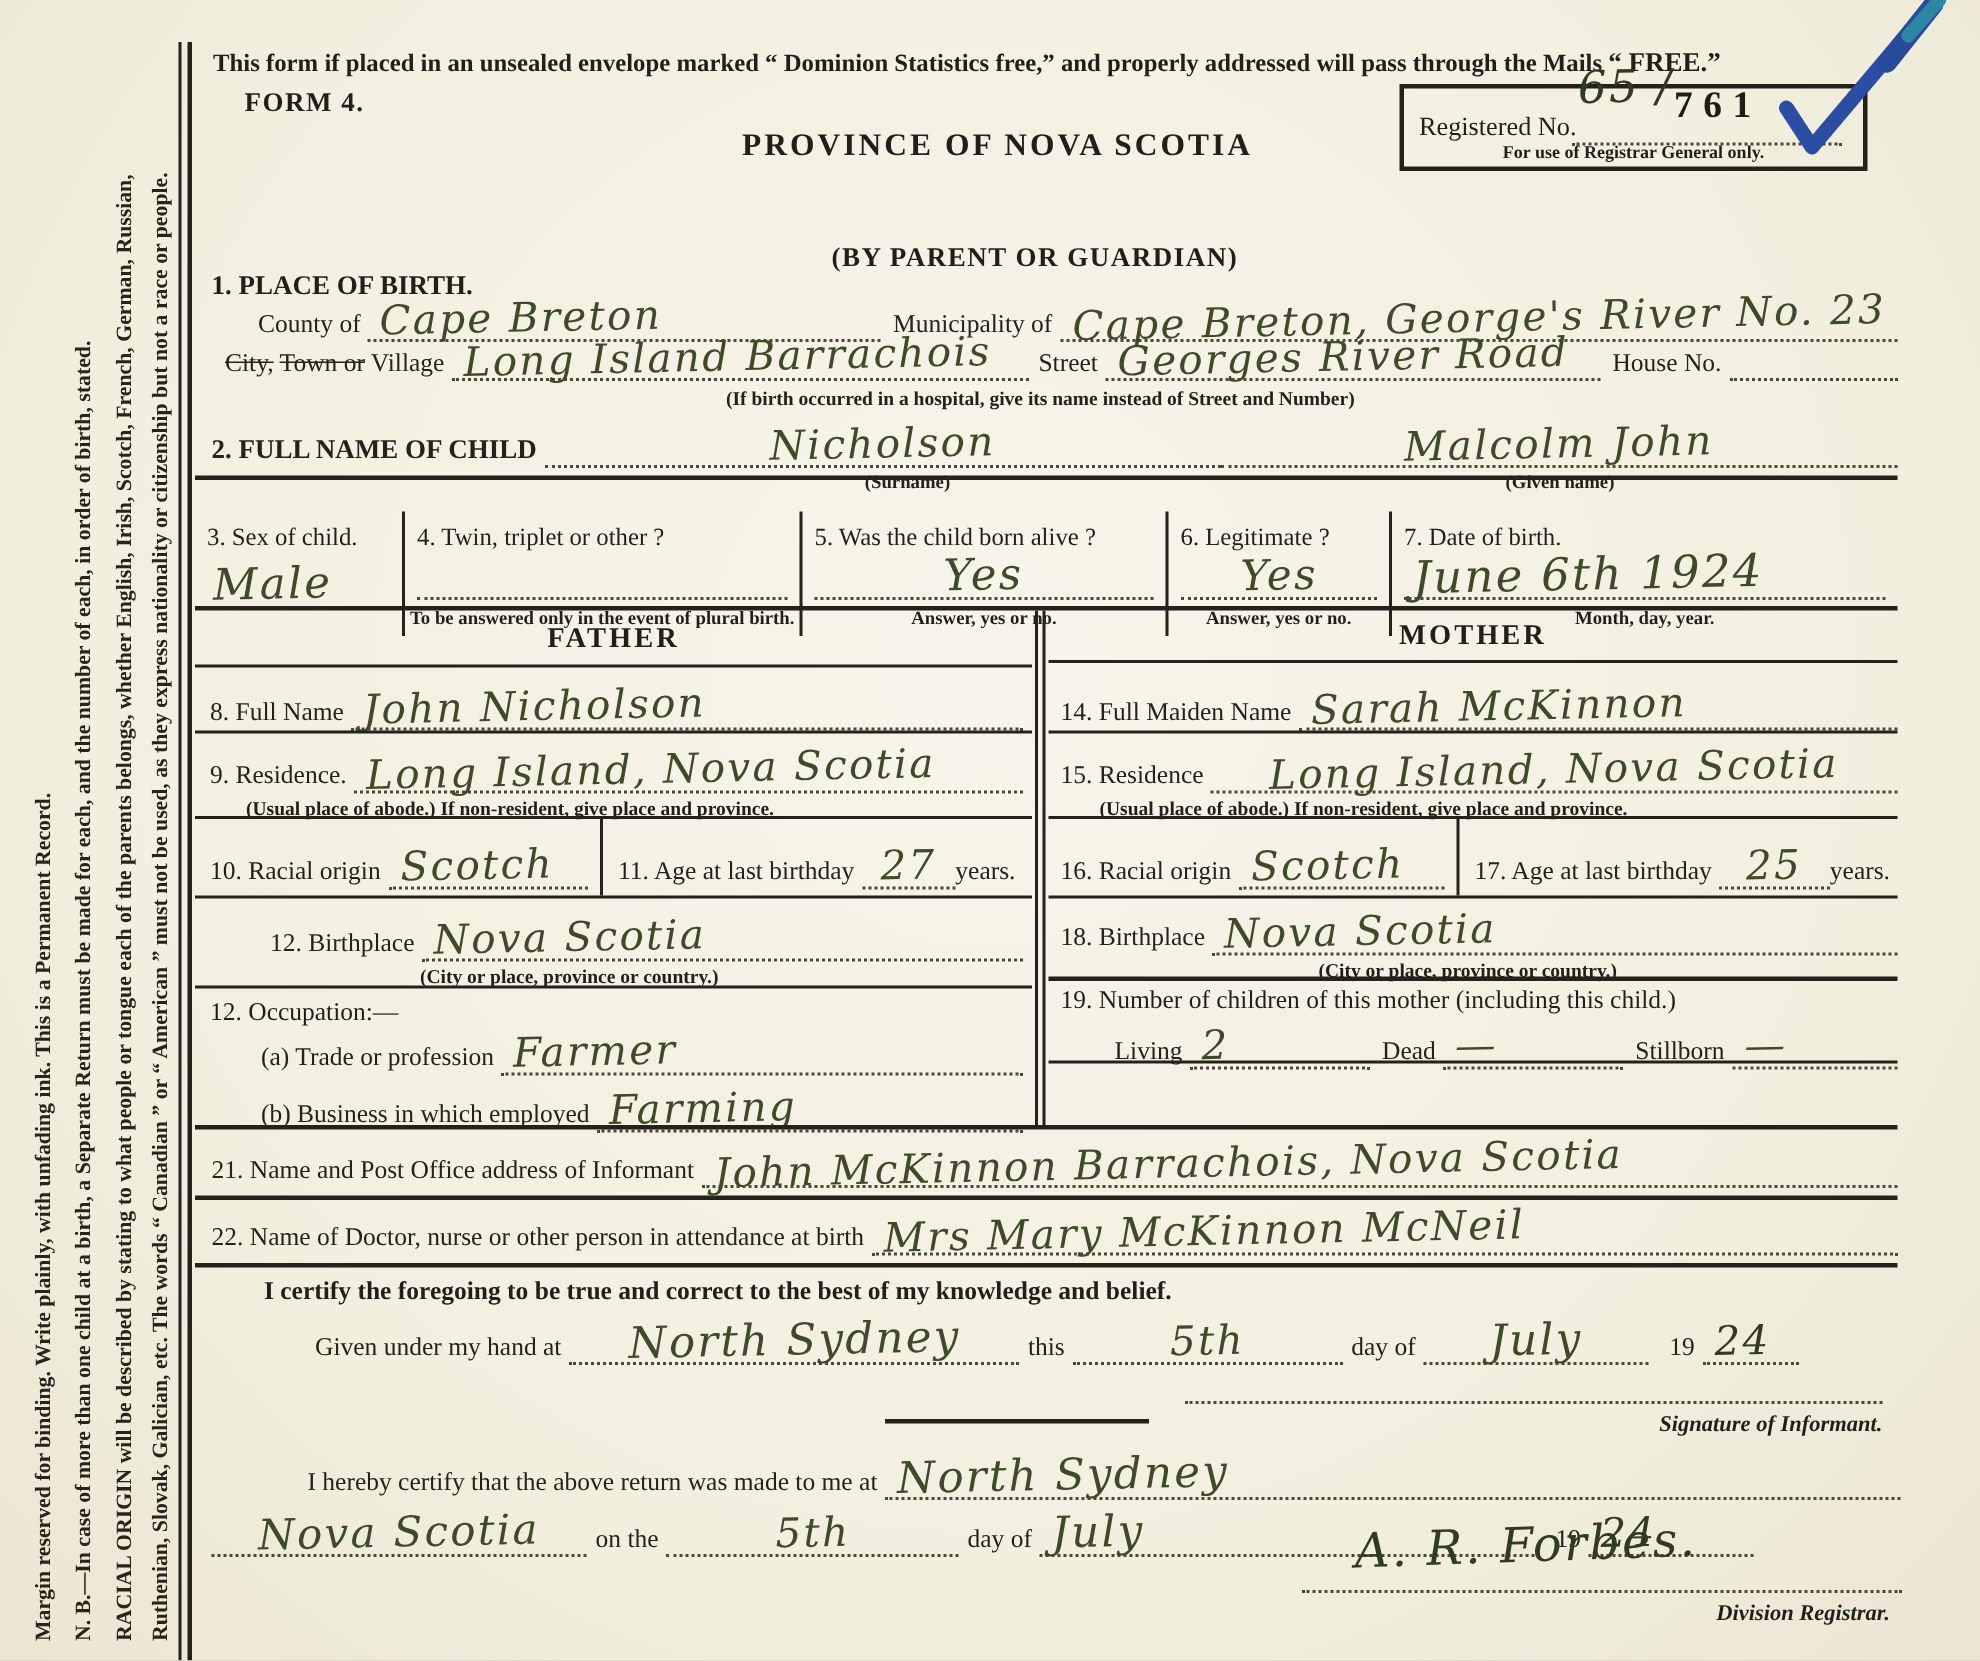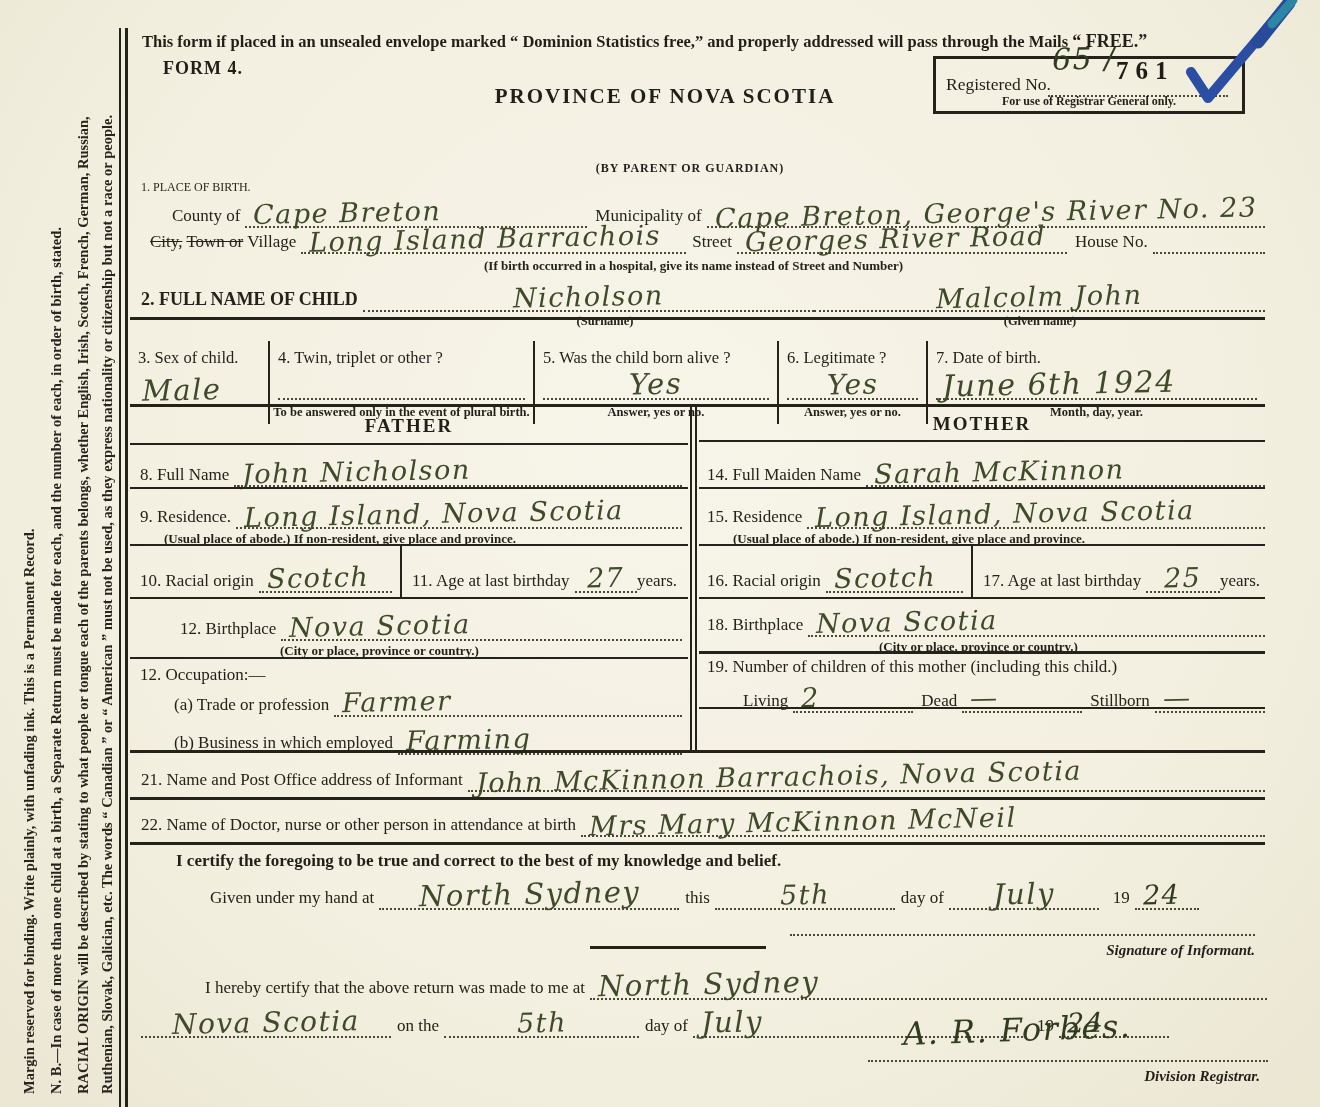--- a/index.html
+++ b/index.html
@@ -75,23 +75,23 @@
 
   <svg class="abs" style="left:0;top:0;pointer-events:none;" width="1320" height="260">
     <path d="M1191 72 L1208 98 L1284 8" fill="none" stroke="#2b4da3" stroke-width="10" stroke-linecap="round" stroke-linejoin="round"></path>
     <path d="M1258 42 L1289 3" fill="none" stroke="#274a9b" stroke-width="13" stroke-linecap="round"></path>
     <path d="M1272 24 L1293 0" fill="none" stroke="#2e86a5" stroke-width="9" stroke-linecap="round"></path>
   </svg>
 
   <div class="abs" style="left:410px;top:84px;width:510px;text-align:center;font-weight:bold;font-size:21px;letter-spacing:2px;">PROVINCE OF NOVA SCOTIA</div>
 
 
-  <div class="abs" style="left:160px;top:161px;width:1060px;text-align:center;font-weight:bold;font-size:12px;letter-spacing:1px;">(BY PARENT OR GUARDIAN)</div>
-
-  <div class="abs" style="left:141px;top:180px;font-weight:normal;font-size:12px;">1. PLACE OF BIRTH.</div>
+  <div class="abs" style="left:160px;top:161px;width:1060px;text-align:center;font-weight:bold;font-size:18px;letter-spacing:1px;">(BY PARENT OR GUARDIAN)</div>
+
+  <div class="abs" style="left:141px;top:180px;font-weight:bold;font-size:18px;">1. PLACE OF BIRTH.</div>
 
   <div class="frow" style="left:172px;top:190px;width:1093px;height:38px;">
     <span class="lbl">County of</span>
     <span class="ent" style="width:360px;"><span class="hw">Cape Breton</span></span>
     <span class="lbl" style="padding-left:8px;">Municipality of</span>
     <span class="ent grow"><span class="hw">Cape Breton, George's River No. 23</span></span>
   </div>
 
   <div class="frow" style="left:150px;top:219px;width:1115px;height:35px;">
     <span class="lbl"><span class="strike">City,</span> <span class="strike">Town or</span> <span>Village</span></span>
@@ -194,21 +194,21 @@
   <div class="vline" style="left:695px;top:407px;width:2px;height:343px;"></div>
 
   <div class="col" style="left:699px;top:407px;width:566px;height:343px;">
     <div class="colhead" style="top:6px;">MOTHER</div>
     <div class="hline" style="left:0;top:33px;width:566px;height:2px;"></div>
     <div class="frow" style="left:8px;top:42px;right:0;height:38px;">
       <span class="lbl">14. Full Maiden Name</span>
       <span class="ent grow"><span class="hw">Sarah McKinnon</span></span>
     </div>
     <div class="hline" style="left:0;top:80px;width:566px;height:2px;"></div>
-    <div class="frow" style="left:8px;top:84px;right:0;height:38px;">
+    <div class="frow" style="left:8px;top:84px;right:0;height:38px;text-align:center;">
       <span class="lbl">15. Residence</span>
       <span class="ent grow"><span class="hw">Long Island, Nova Scotia</span></span>
     </div>
     <div class="subrel" style="left:34px;top:124px;">(Usual place of abode.)   If non-resident, give place and province.</div>
     <div class="hline" style="left:0;top:137px;width:566px;height:2px;"></div>
     <div class="vline" style="left:272px;top:137px;width:2px;height:53px;"></div>
     <div class="frow" style="left:8px;top:148px;width:256px;height:38px;">
       <span class="lbl">16. Racial origin</span>
       <span class="ent grow"><span class="hw">Scotch</span></span>
     </div>

